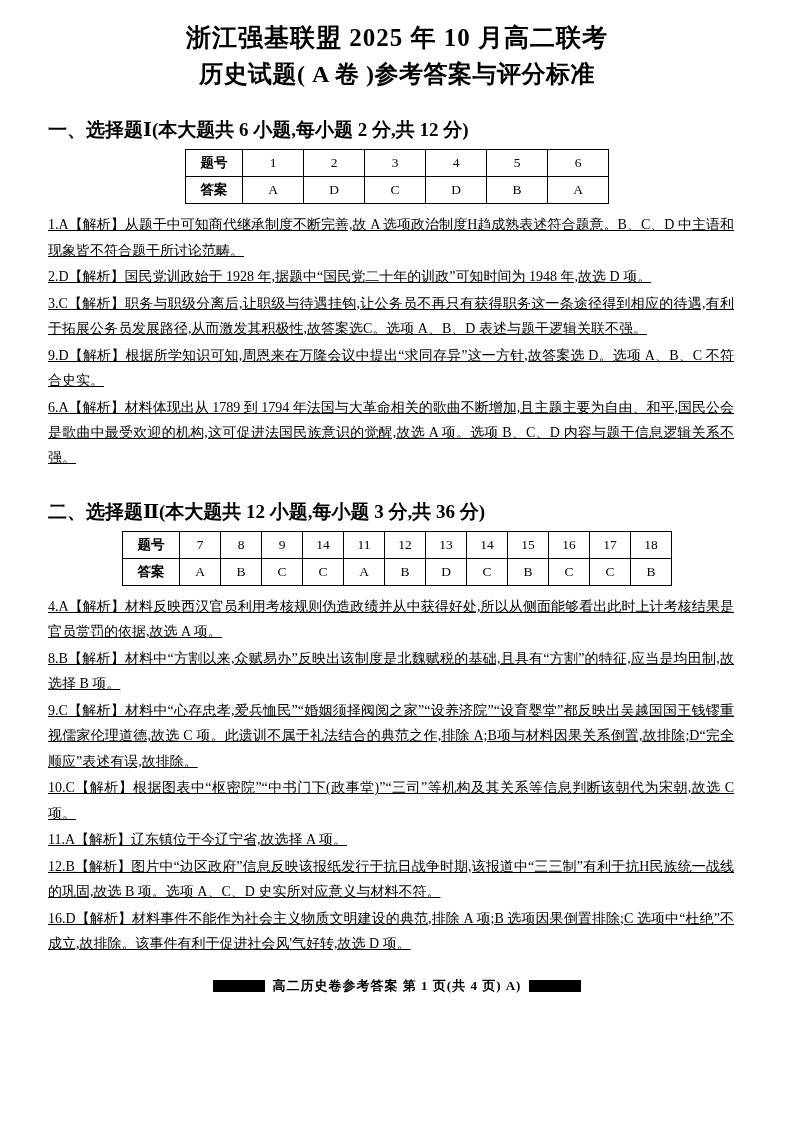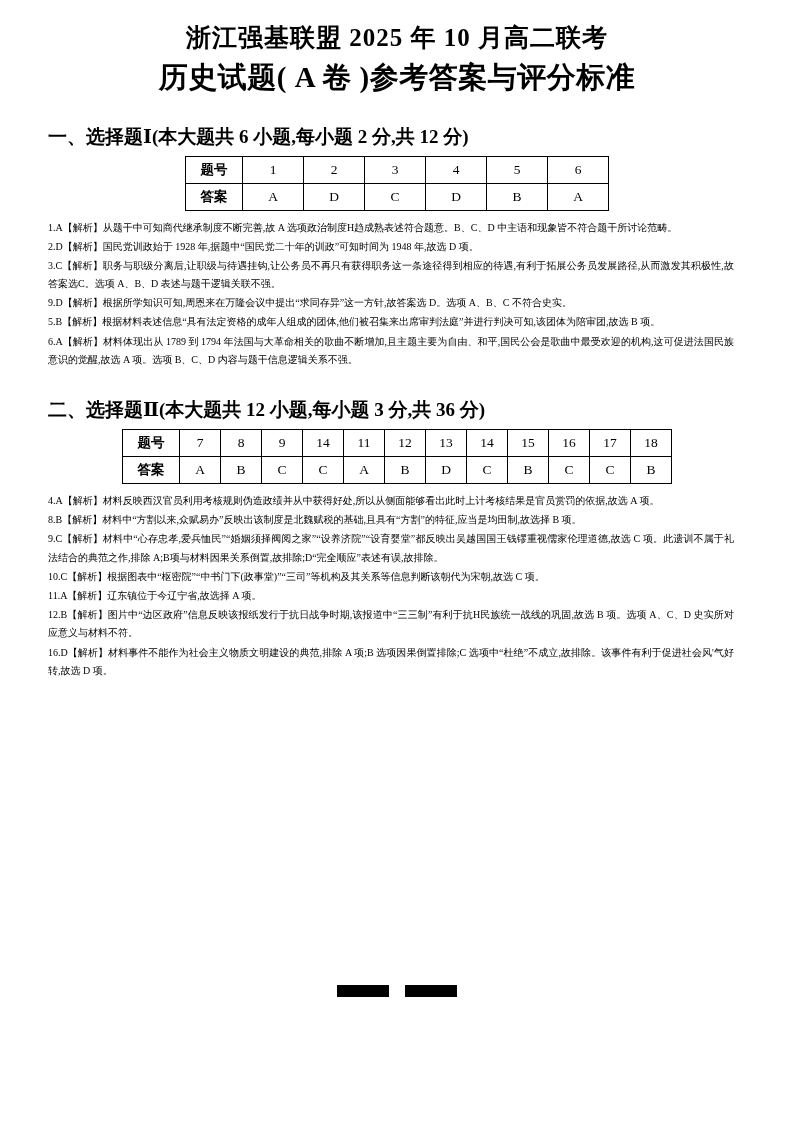--- a/index.html
+++ b/index.html
@@ -25,21 +25,21 @@
   .title-main {
     text-align: center;
     font-size: 25px;
     font-weight: bold;
     letter-spacing: 1px;
     margin-top: 8px;
     line-height: 1.25;
   }
   .title-sub {
     text-align: center;
-    font-size: 29px;
+    font-size: 24px;
     font-weight: bold;
     letter-spacing: 0.5px;
     margin-top: 6px;
     line-height: 1.25;
   }
   .section-head {
     font-size: 19px;
     font-weight: bold;
     margin-top: 28px;
     margin-bottom: 6px;
@@ -60,25 +60,26 @@
     padding: 0;
   }
   table.ans td.label {
     width: 56px;
     font-weight: bold;
     font-family: "Liberation Serif", "DejaVu Serif", serif;
   }
   table.t1 td.cell { width: 60px; }
   table.t2 td.cell { width: 40px; }
   .item {
-    font-size: 10px;
+    font-size: 14px;
     line-height: 1.82;
     margin: 1px 12px 1px 0;
     text-align: justify;
     text-justify: inter-ideograph;
+    text-decoration: underline;
   }
   .footer {
     position: absolute;
     left: 0;
     right: 0;
     bottom: 16px;
     text-align: center;
     font-size: 13px;
     font-weight: bold;
   }
@@ -129,21 +130,20 @@
       <td class="cell">B</td>
       <td class="cell">A</td>
     </tr>
   </tbody>
     </table>
 
   <div class="item">1.A【解析】从题干中可知商代继承制度不断完善,故 A 选项政治制度H趋成熟表述符合题意。B、C、D 中主语和现象皆不符合题干所讨论范畴。</div>
   <div class="item">2.D【解析】国民党训政始于 1928 年,据题中“国民党二十年的训政”可知时间为 1948 年,故选 D 项。</div>
   <div class="item">3.C【解析】职务与职级分离后,让职级与待遇挂钩,让公务员不再只有获得职务这一条途径得到相应的待遇,有利于拓展公务员发展路径,从而激发其积极性,故答案选C。选项 A、B、D 表述与题干逻辑关联不强。</div>
   <div class="item">9.D【解析】根据所学知识可知,周恩来在万隆会议中提出“求同存异”这一方针,故答案选 D。选项 A、B、C 不符合史实。</div>
-  <div class="item">5.B【解析】根据材料表述信息“具有法定资格的成年人组成的团体,他们被召集来出席审判法庭”并进行判决可知,该团体为陪审团,故选 B 项。</div>
   <div class="item">6.A【解析】材料体现出从 1789 到 1794 年法国与大革命相关的歌曲不断增加,且主题主要为自由、和平,国民公会是歌曲中最受欢迎的机构,这可促进法国民族意识的觉醒,故选 A 项。选项 B、C、D 内容与题干信息逻辑关系不强。</div>
 
   <div class="section-head">二、选择题Ⅱ(本大题共 12 小题,每小题 3 分,共 36 分)</div>
 
   <table class="ans t2">
     <tbody>
         <tr>
       <td class="label">题号</td>
       <td class="cell">7</td>
       <td class="cell">8</td>
@@ -180,17 +180,18 @@
   <div class="item">8.B【解析】材料中“方割以来,众赋易办”反映出该制度是北魏赋税的基础,且具有“方割”的特征,应当是均田制,故选择 B 项。</div>
   <div class="item">9.C【解析】材料中“心存忠孝,爱兵恤民”“婚姻须择阀阅之家”“设养济院”“设育婴堂”都反映出吴越国国王钱镠重视儒家伦理道德,故选 C 项。此遗训不属于礼法结合的典范之作,排除 A;B项与材料因果关系倒置,故排除;D“完全顺应”表述有误,故排除。</div>
   <div class="item">10.C【解析】根据图表中“枢密院”“中书门下(政事堂)”“三司”等机构及其关系等信息判断该朝代为宋朝,故选 C 项。</div>
   <div class="item">11.A【解析】辽东镇位于今辽宁省,故选择 A 项。</div>
   <div class="item">12.B【解析】图片中“边区政府”信息反映该报纸发行于抗日战争时期,该报道中“三三制”有利于抗H民族统一战线的巩固,故选 B 项。选项 A、C、D 史实所对应意义与材料不符。</div>
   <div class="item">16.D【解析】材料事件不能作为社会主义物质文明建设的典范,排除 A 项;B 选项因果倒置排除;C 选项中“杜绝”不成立,故排除。该事件有利于促进社会风'气好转,故选 D 项。</div>
 
   <div class="footer">
     <span class="inner">
       <span class="bar left"></span>
+      <span class="txt">高二历史卷参考答案  第 1 页(共 4 页)  A)</span>
       <span class="bar right"></span>
     </span>
   </div>
 
 </div>
 
 </body></html>

